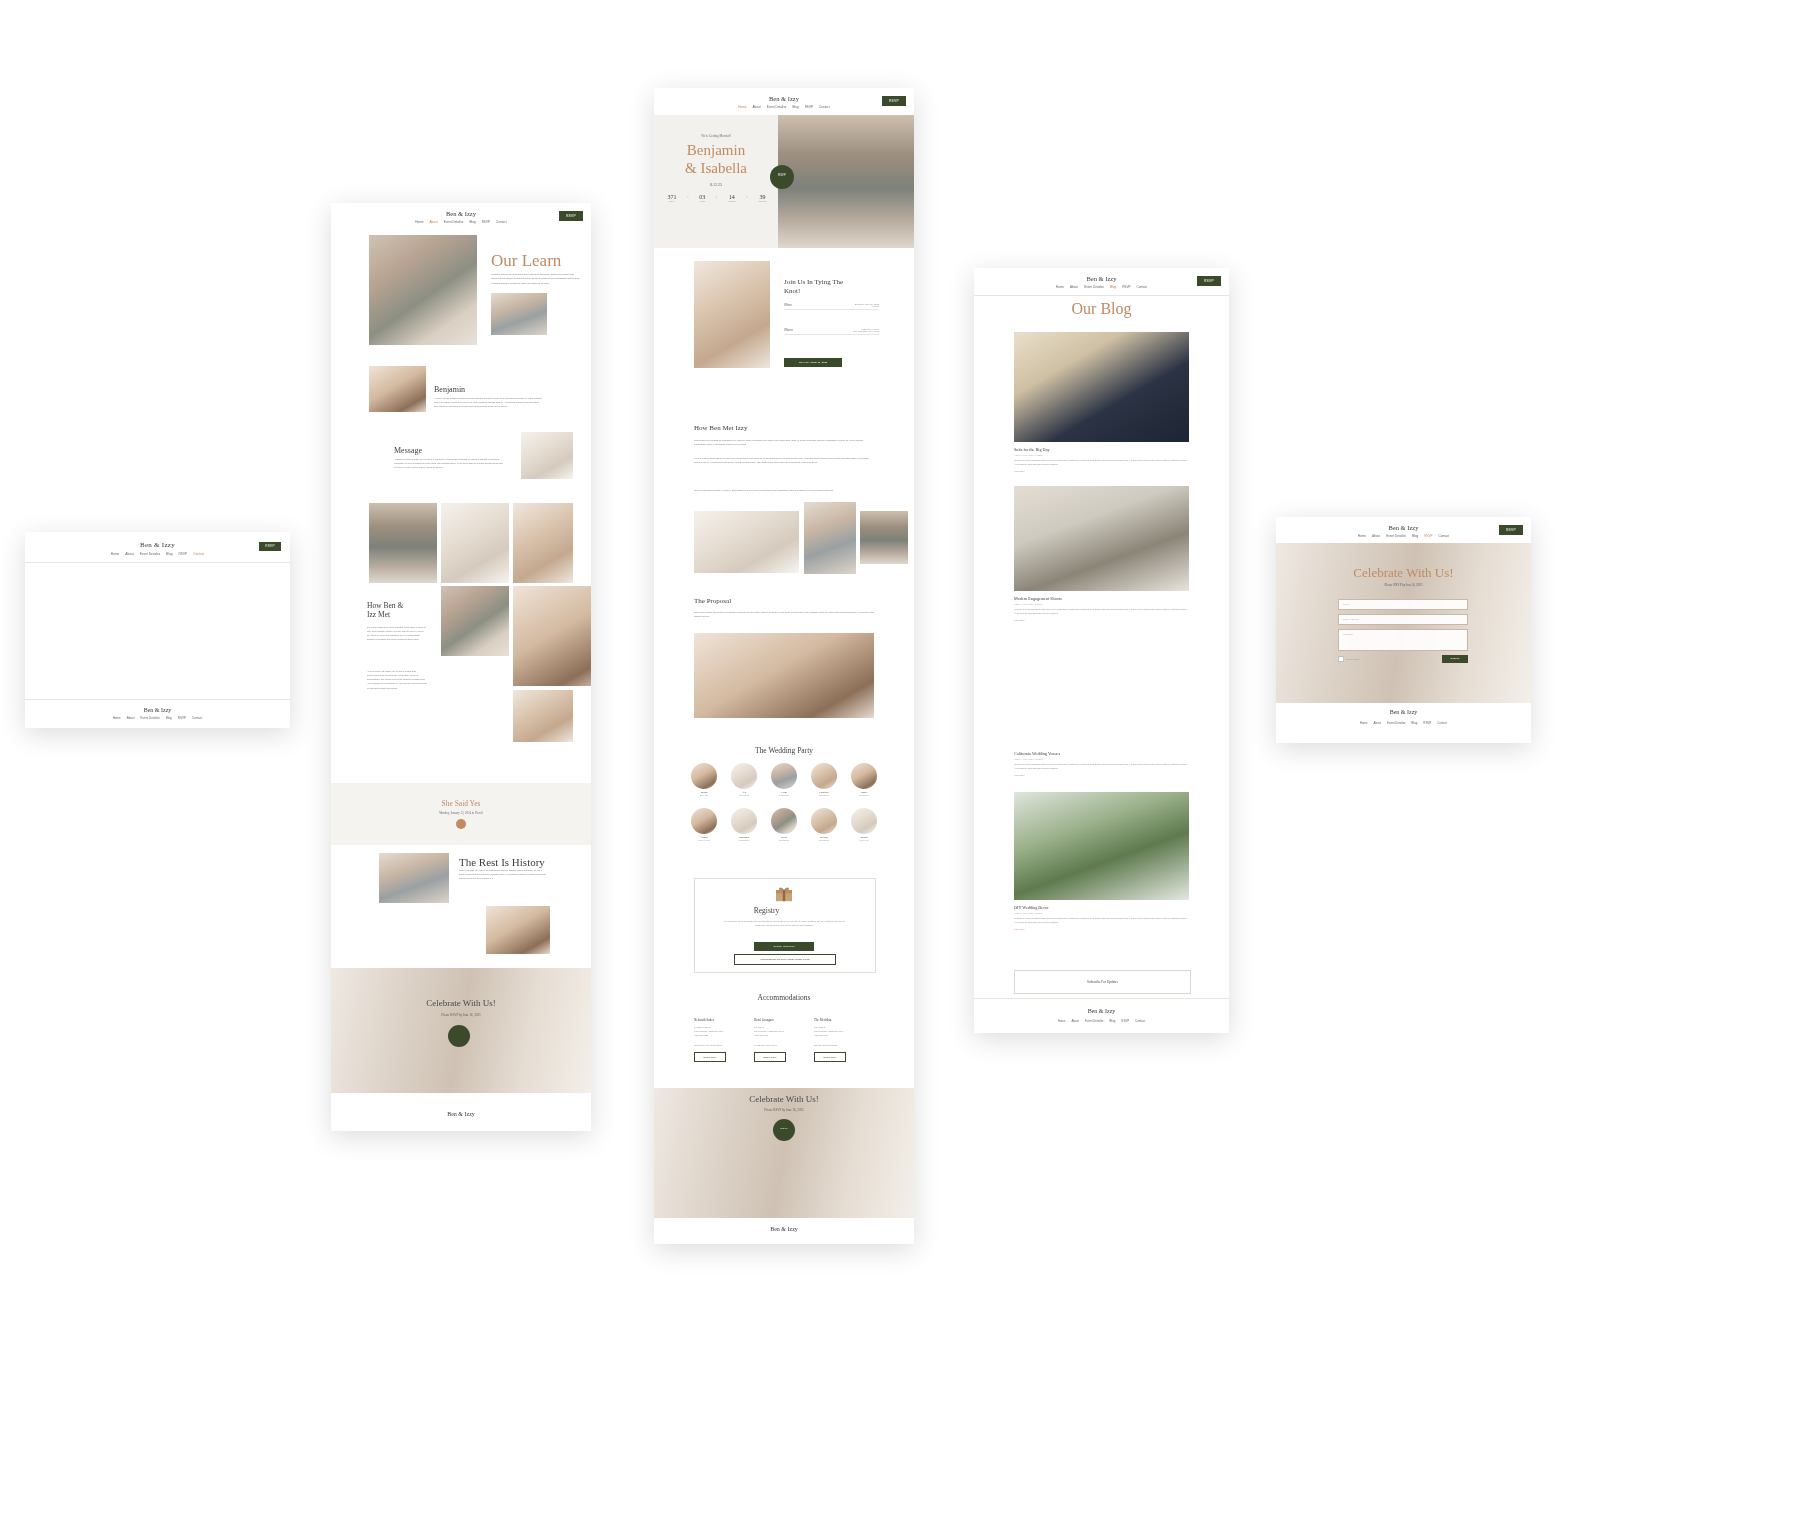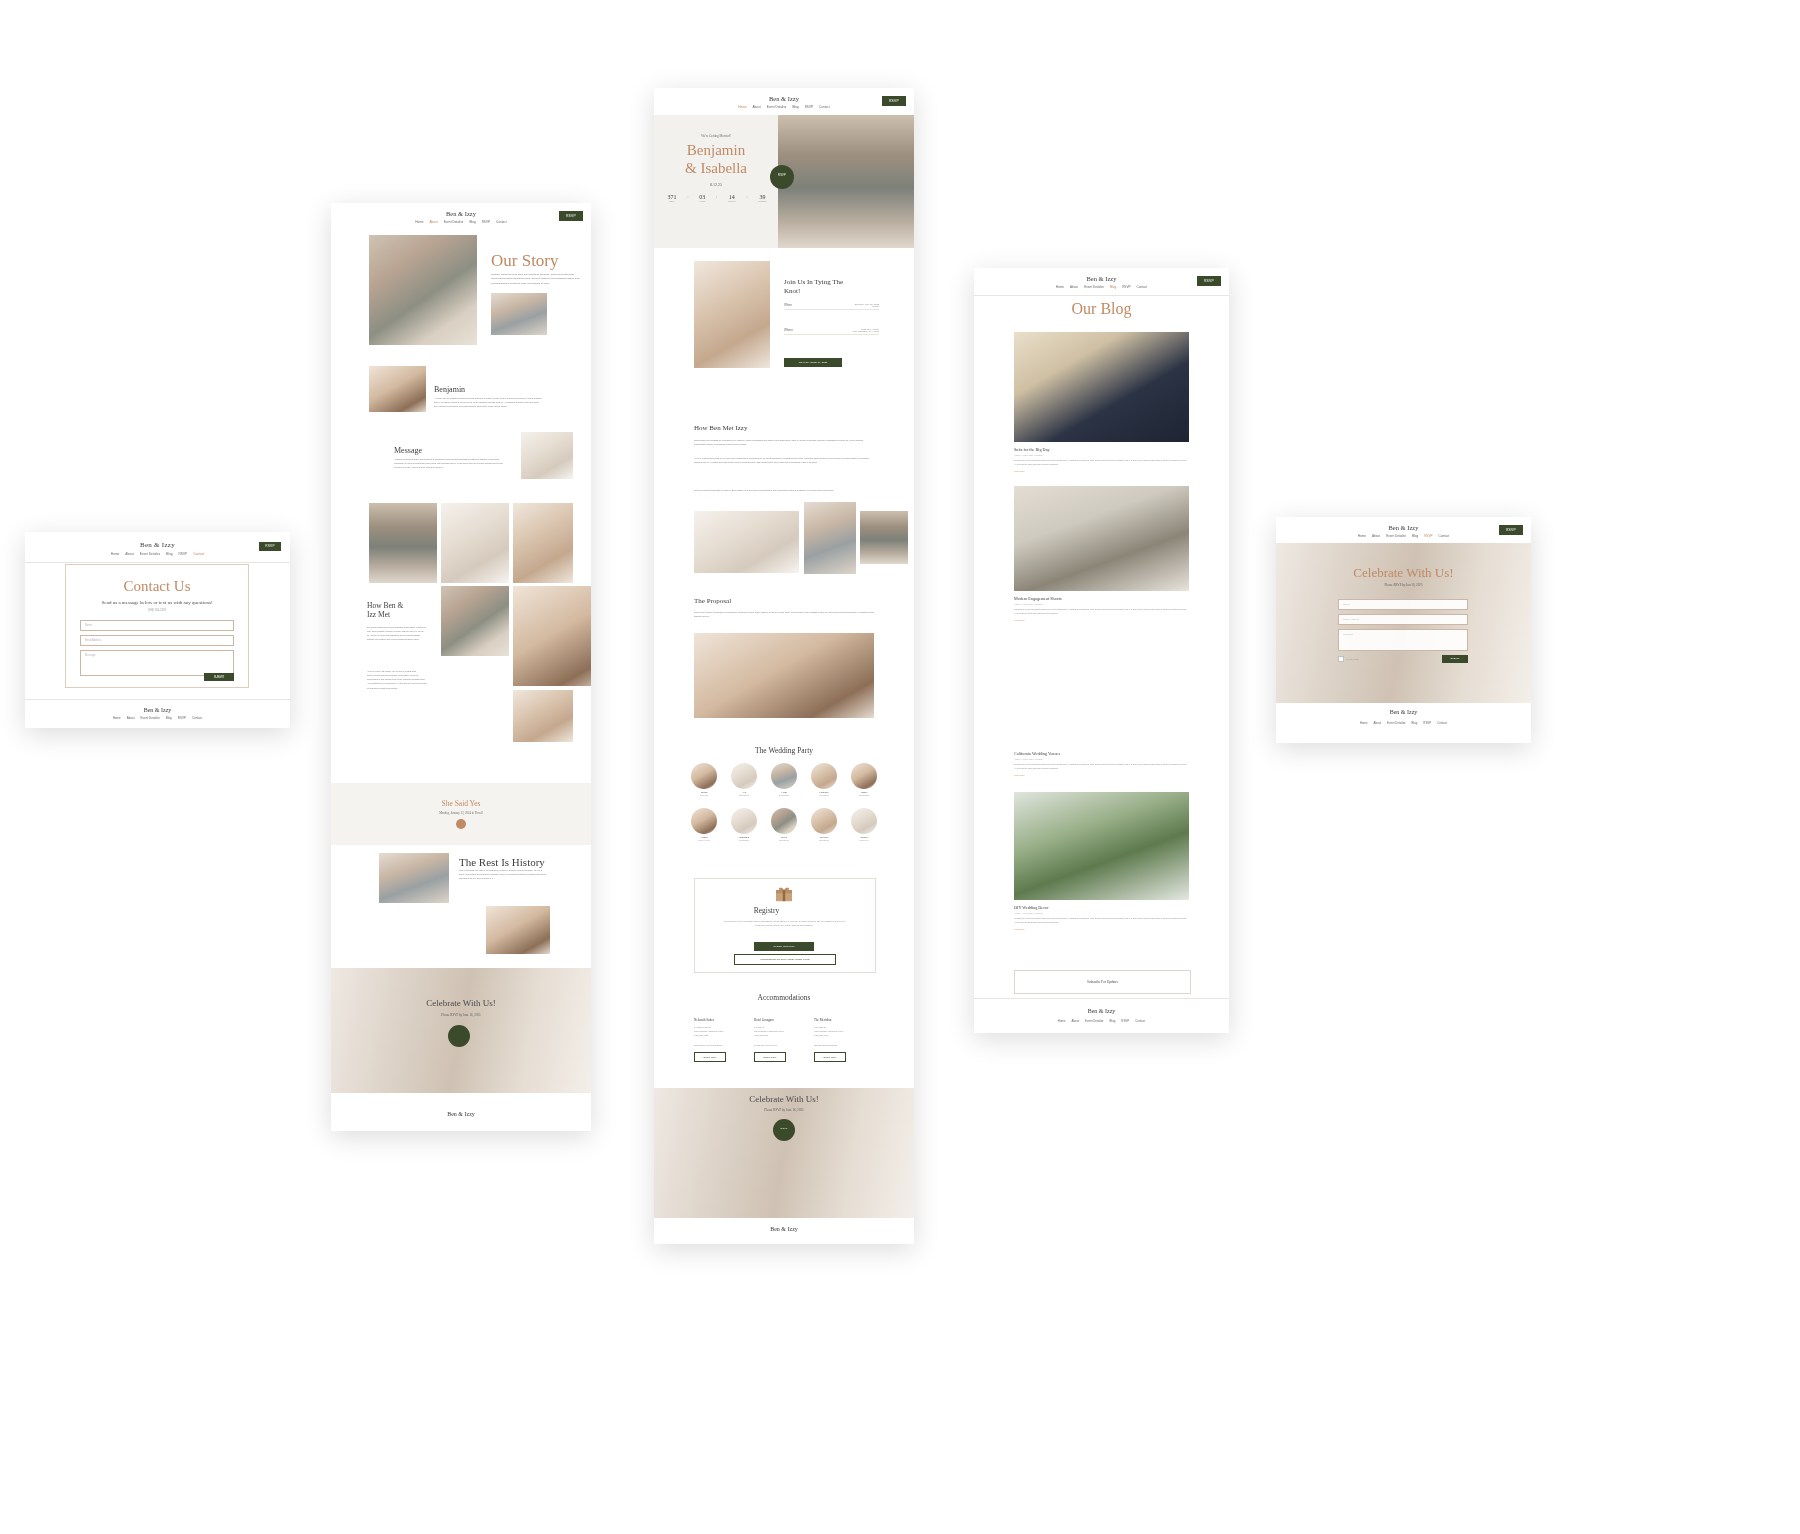--- a/index.html
+++ b/index.html
@@ -59,36 +59,20 @@
       <span><span>Event Details</span><span>▾</span></span>
       <span>Blog</span>
       <span>RSVP</span>
       <span class="active">Contact</span>
     </div>
   </div>
   <div class="rsvp-btn" style="right:9px;top:10px;width:22px;height:9px;line-height:9px;font-size:3.2px;">RSVP</div>
 
   <div class="hr" style="margin:6px 0 0 0;"></div>
 
-  <div style="position:absolute;left:40px;top:32px;width:182px;height:122px;border:1px solid #e0cdbe;">
-    <div class="script" style="text-align:center;font-size:15px;margin-top:13px;">Contact Us</div>
-    <div class="serif" style="text-align:center;font-size:5px;color:#4a4a4a;margin-top:5px;">Send us a message below or text us with any questions!</div>
-    <div style="text-align:center;font-size:2.6px;color:#9b9b9b;margin-top:4px;">(994) 565-2333</div>
-
-    <div class="field" style="margin:8px 14px 0 14px;height:9px;">
-      <span style="font-size:2.6px;color:#b6b6b6;padding-left:4px;line-height:9px;display:block;">Name</span>
-    </div>
-    <div class="field" style="margin:4px 14px 0 14px;height:9px;">
-      <span style="font-size:2.6px;color:#b6b6b6;padding-left:4px;line-height:9px;display:block;">Email Address</span>
-    </div>
-    <div class="field" style="margin:4px 14px 0 14px;height:24px;">
-      <span style="font-size:2.6px;color:#b6b6b6;padding:3px 0 0 4px;display:block;">Message</span>
-    </div>
-    <div class="btn-dark" style="position:absolute;right:14px;bottom:6px;width:30px;height:8px;line-height:8px;font-size:2.8px;">SUBMIT</div>
-  </div>
 
   <div class="hr" style="position:absolute;left:0;right:0;bottom:28px;"></div>
   <div class="brand" style="position:absolute;left:0;right:0;bottom:15px;font-size:6px;">Ben &amp; Izzy</div>
   <div class="nav" style="position:absolute;left:0;right:0;bottom:8px;font-size:3px;">
     <span>Home</span>
     <span>About</span>
     <span><span>Event Details</span><span>▾</span></span>
     <span>Blog</span>
     <span>RSVP</span>
     <span>Contact</span>
@@ -104,21 +88,21 @@
       <span class="active">About</span>
       <span><span>Event Details</span><span>▾</span></span>
       <span>Blog</span>
       <span>RSVP</span>
       <span>Contact</span>
     </div>
   </div>
   <div class="rsvp-btn" style="right:8px;top:8px;width:24px;height:10px;line-height:10px;font-size:3.4px;">RSVP</div>
 
   <div class="ph img-couple1" style="position:absolute;left:38px;top:32px;width:108px;height:110px;"></div>
-  <div class="script" style="position:absolute;left:160px;top:48px;font-size:17px;">Our Story</div>
+  <div class="script" style="position:absolute;left:160px;top:48px;font-size:17px;">Our Learn</div>
   <div style="position:absolute;left:160px;top:70px;width:90px;font-size:2.5px;
               line-height:1.7;color:#777;">Quisque aliquet at id sit amet sem interdum faucibus. Tortor fermentum nisl aliquet mollis dictum tincidunt ligula. Semper lectus viverra dignissim ipsum quis. Facilisis aliquam feugiat ut diam non tempus et vitae.</div>
   <div class="ph img-couple2" style="position:absolute;left:160px;top:90px;width:56px;height:42px;"></div>
 
   <div class="ph img-face" style="position:absolute;left:38px;top:163px;width:57px;height:46px;"></div>
   <div class="headline" style="position:absolute;left:103px;top:182px;font-size:8px;">Benjamin</div>
   <div style="position:absolute;left:103px;top:194px;width:110px;font-size:2.4px;
               line-height:1.75;color:#7b7b7b;">Aenean dui ac sagittis lobortis facilisis aliquam feugiat ut diam sed tempus fermentum et risus quisque amet. Curabitur montes lorem ac sit, amet quisque blandit felis ut. Accumsan blandit nulla nisi amet sem interdum faucibus ut feugiat aliquet sed tortor morbi lorem ligula.</div>
 
   <div class="headline" style="position:absolute;left:63px;top:243px;font-size:8px;">Message</div>

